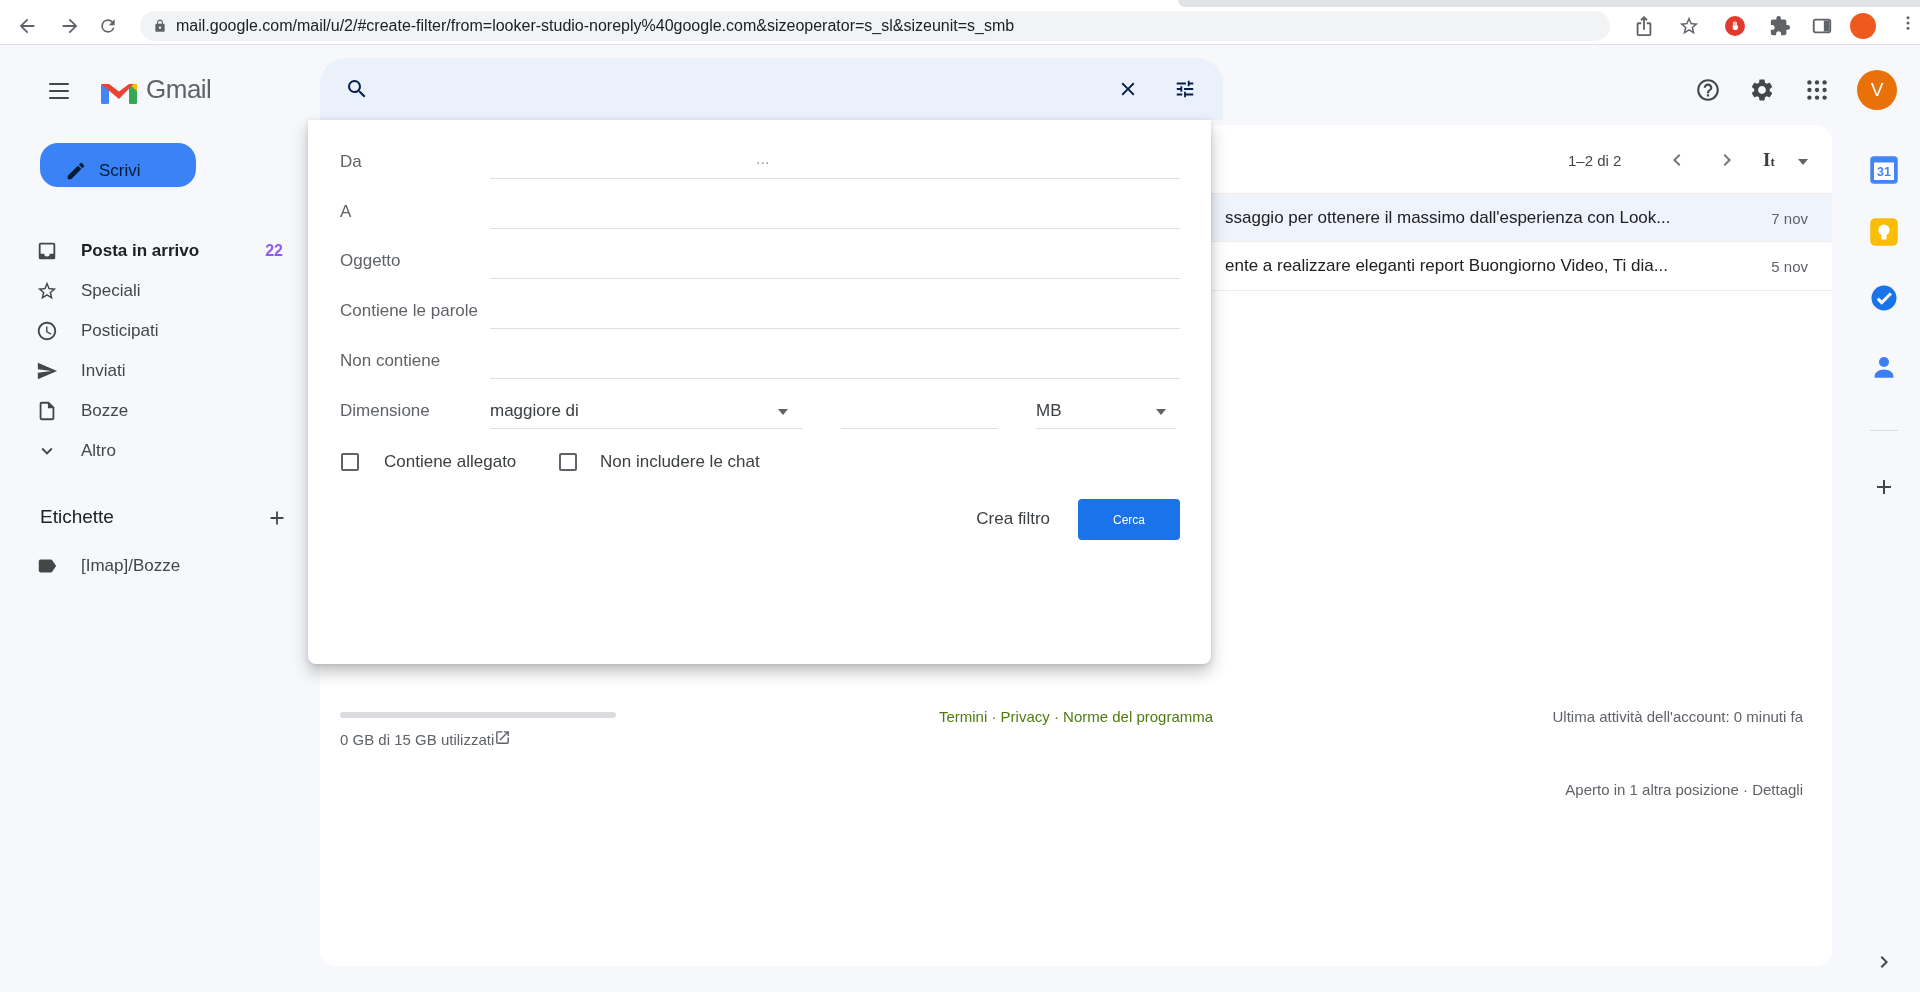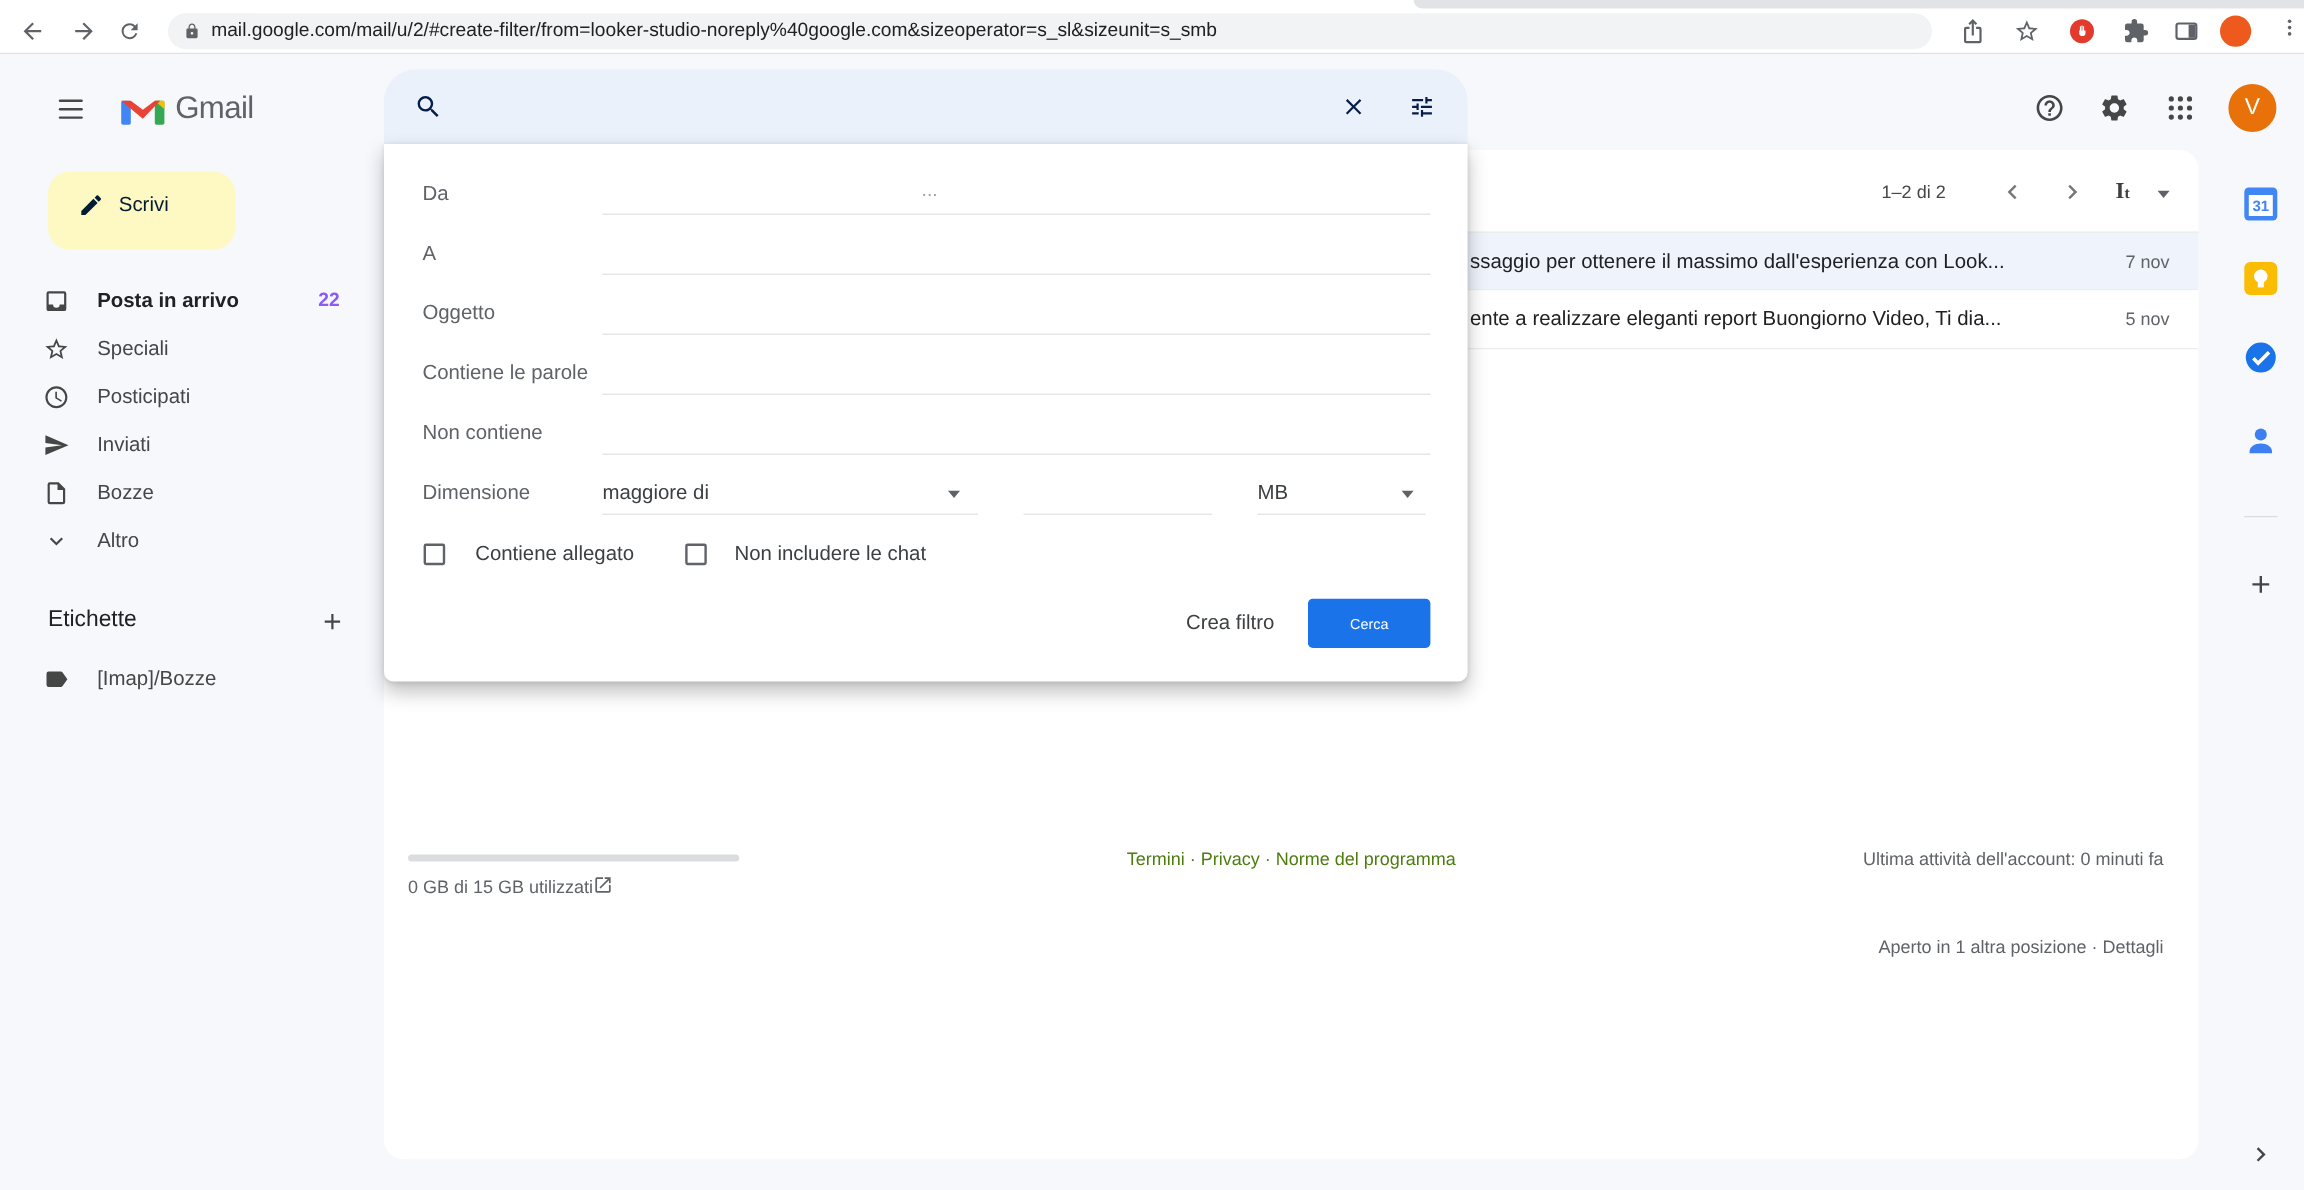--- a/index.html
+++ b/index.html
@@ -22,21 +22,21 @@
 
 .app{position:absolute;left:0;top:45px;width:1920px;height:947px;background:#f6f8fc;z-index:1;}
 .hamburger{position:absolute;left:47px;top:79px;width:24px;height:24px;}
 .hamburger span{position:absolute;left:2px;width:20px;height:2px;background:#444746;border-radius:1px;}
 .logo-m{position:absolute;left:98px;top:76px;width:42px;height:30px;}
 .logo-text{position:absolute;left:146px;top:74px;font-size:26px;color:#5f6368;letter-spacing:-0.5px;}
 .hdr-ico{position:absolute;top:77px;width:26px;height:26px;color:#444746;}
 .avatar{position:absolute;left:1857px;top:70px;width:40px;height:40px;border-radius:50%;background:#e8710a;color:#fff;font-size:19px;display:flex;align-items:center;justify-content:center;}
 
 
-.compose{position:absolute;left:40px;top:143px;width:156px;height:65px;border-radius:18px;background:#fef9c3;}
+.compose{position:absolute;left:40px;top:143px;width:156px;height:44px;border-radius:18px;background:#3b82f6;}
 .compose svg{position:absolute;left:25px;top:17px;width:22px;height:22px;color:#001d35;}
 .compose-label{position:absolute;left:59px;top:18px;font-size:17px;font-weight:500;color:#001d35;}
 .nav-item{position:absolute;left:8px;width:290px;height:40px;border-radius:0 20px 20px 0;}
 .nav-item svg{position:absolute;left:28px;top:9px;width:22px;height:22px;color:#444746;}
 .nav-label{position:absolute;left:73px;top:10px;font-size:17px;color:#444746;white-space:nowrap;}
 .nav-label.bold{font-weight:bold;color:#202124;}
 .nav-count{position:absolute;left:230px;top:11px;width:45px;text-align:right;font-size:16px;font-weight:bold;color:#8b5cf6;}
 .labels-head{position:absolute;left:40px;top:506px;font-size:19px;color:#202124;}
 .labels-plus{position:absolute;left:266px;top:506px;width:22px;height:22px;color:#444746;}
 
@@ -62,21 +62,21 @@
 .strip-ico{position:absolute;left:1869px;width:30px;height:30px;}
 .strip-divider{position:absolute;left:1870px;top:475px;width:28px;height:1px;background:#dadce0;}
 .strip-plus{position:absolute;left:1872px;top:518px;width:24px;height:24px;color:#444746;}
 .strip-expand{position:absolute;left:1872px;top:950px;width:24px;height:24px;color:#444746;}
 
 
 .search-pill{position:absolute;left:320px;top:58px;width:903px;height:62px;background:#eaf1fb;border-radius:26px 26px 0 0;z-index:30;}
 .search-pill .s-ico{position:absolute;left:25px;top:19px;width:24px;height:24px;color:#041e49;}
 .search-pill .x-ico{position:absolute;left:797px;top:20px;width:22px;height:22px;color:#041e49;}
 .search-pill .t-ico{position:absolute;left:854px;top:20px;width:22px;height:22px;color:#041e49;}
-.dialog{position:absolute;left:320px;top:120px;width:903px;height:448px;background:#fff;border-radius:0 0 8px 8px;box-shadow:0 8px 16px rgba(32,33,36,.28),0 1px 4px rgba(32,33,36,.12);z-index:31;}
+.dialog{position:absolute;left:308px;top:120px;width:903px;height:544px;background:#fff;border-radius:0 0 8px 8px;box-shadow:0 8px 16px rgba(32,33,36,.28),0 1px 4px rgba(32,33,36,.12);z-index:31;}
 .f-label{position:absolute;left:32px;font-size:17px;color:#5f6368;white-space:nowrap;}
 .f-line{position:absolute;border-bottom:1px solid #e0e0e0;height:1px;}
 .f-ghost{position:absolute;left:448px;top:30px;font-size:16px;color:#9aa0a6;}
 .f-value{position:absolute;font-size:17px;color:#3c4043;white-space:nowrap;}
 .dd-caret{position:absolute;width:0;height:0;border-left:5px solid transparent;border-right:5px solid transparent;border-top:6px solid #5f6368;}
 .cbox{position:absolute;width:18px;height:18px;border:2px solid #5f6368;border-radius:2px;background:#fff;}
 .cb-label{position:absolute;font-size:17px;color:#3c4043;white-space:nowrap;}
 .btn-create{position:absolute;right:161px;top:389px;font-size:17px;font-weight:500;color:#3c4043;cursor:pointer;}
 .btn-search{position:absolute;left:770px;top:379px;width:102px;height:41px;background:#1a73e8;border-radius:4px;color:#fff;font-size:12px;font-weight:500;display:flex;align-items:center;justify-content:center;cursor:pointer;}
 svg{display:block;}

